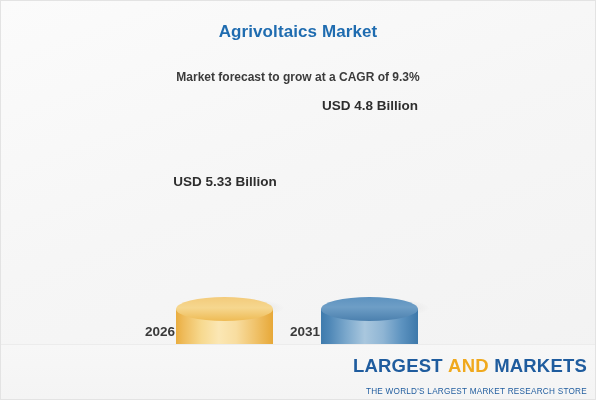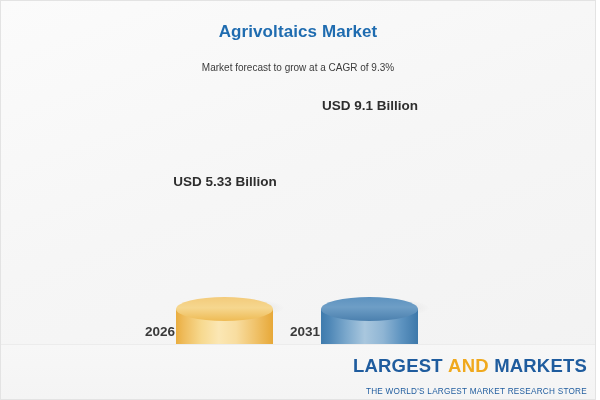--- a/index.html
+++ b/index.html
@@ -30,24 +30,24 @@
   }
   .chart-title {
     margin: 0;
     padding-top: 21px;
     font-size: 17px;
     font-weight: bold;
     color: #1f6cb0;
     letter-spacing: 0.1px;
   }
   .chart-subtitle {
-    margin: 8px;
+    margin: 16px;
     padding-top: 12px;
-    font-size: 10px;
-    font-weight: normal;
+    font-size: 12px;
+    font-weight: bold;
     color: #3b3b3b;
   }
 
   
   .plot {
     position: absolute;
     left: 0;
     top: 0;
     width: 600px;
     height: 345px;
@@ -195,21 +195,21 @@
       <div class="bar-shadow"></div>
       <div class="cyl" style="height:112px;">
         <div class="cyl-body yellow" style="bottom:0; height:112px;"></div>
 
         <div class="cyl-top yellow" style="top:-12px;"></div>
       </div>
       <div class="cat-label" style="bottom:-30px;">2026</div>
     </div>
 
     <div class="bar-group" style="left:320px; bottom:37px; width:97px;">
-      <div class="value-label" style="bottom:196px;">USD 9.1 Billion</div>
+      <div class="value-label" style="bottom:196px;">USD 4.8 Billion</div>
       <div class="bar-shadow"></div>
       <div class="cyl" style="height:188px;">
         <div class="cyl-body yellow" style="bottom:0; height:100px;"></div>
         <div class="cyl-body blue" style="bottom:100px; height:88px;"></div>
 
         <div class="cyl-top blue" style="top:-12px;"></div>
       </div>
       <div class="cat-label" style="bottom:-30px;">2031</div>
     </div>
 

